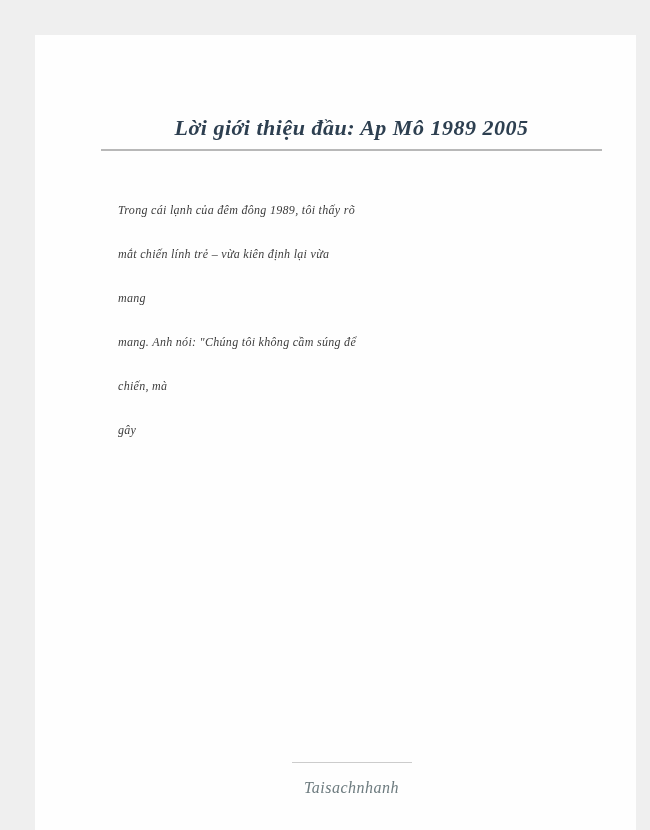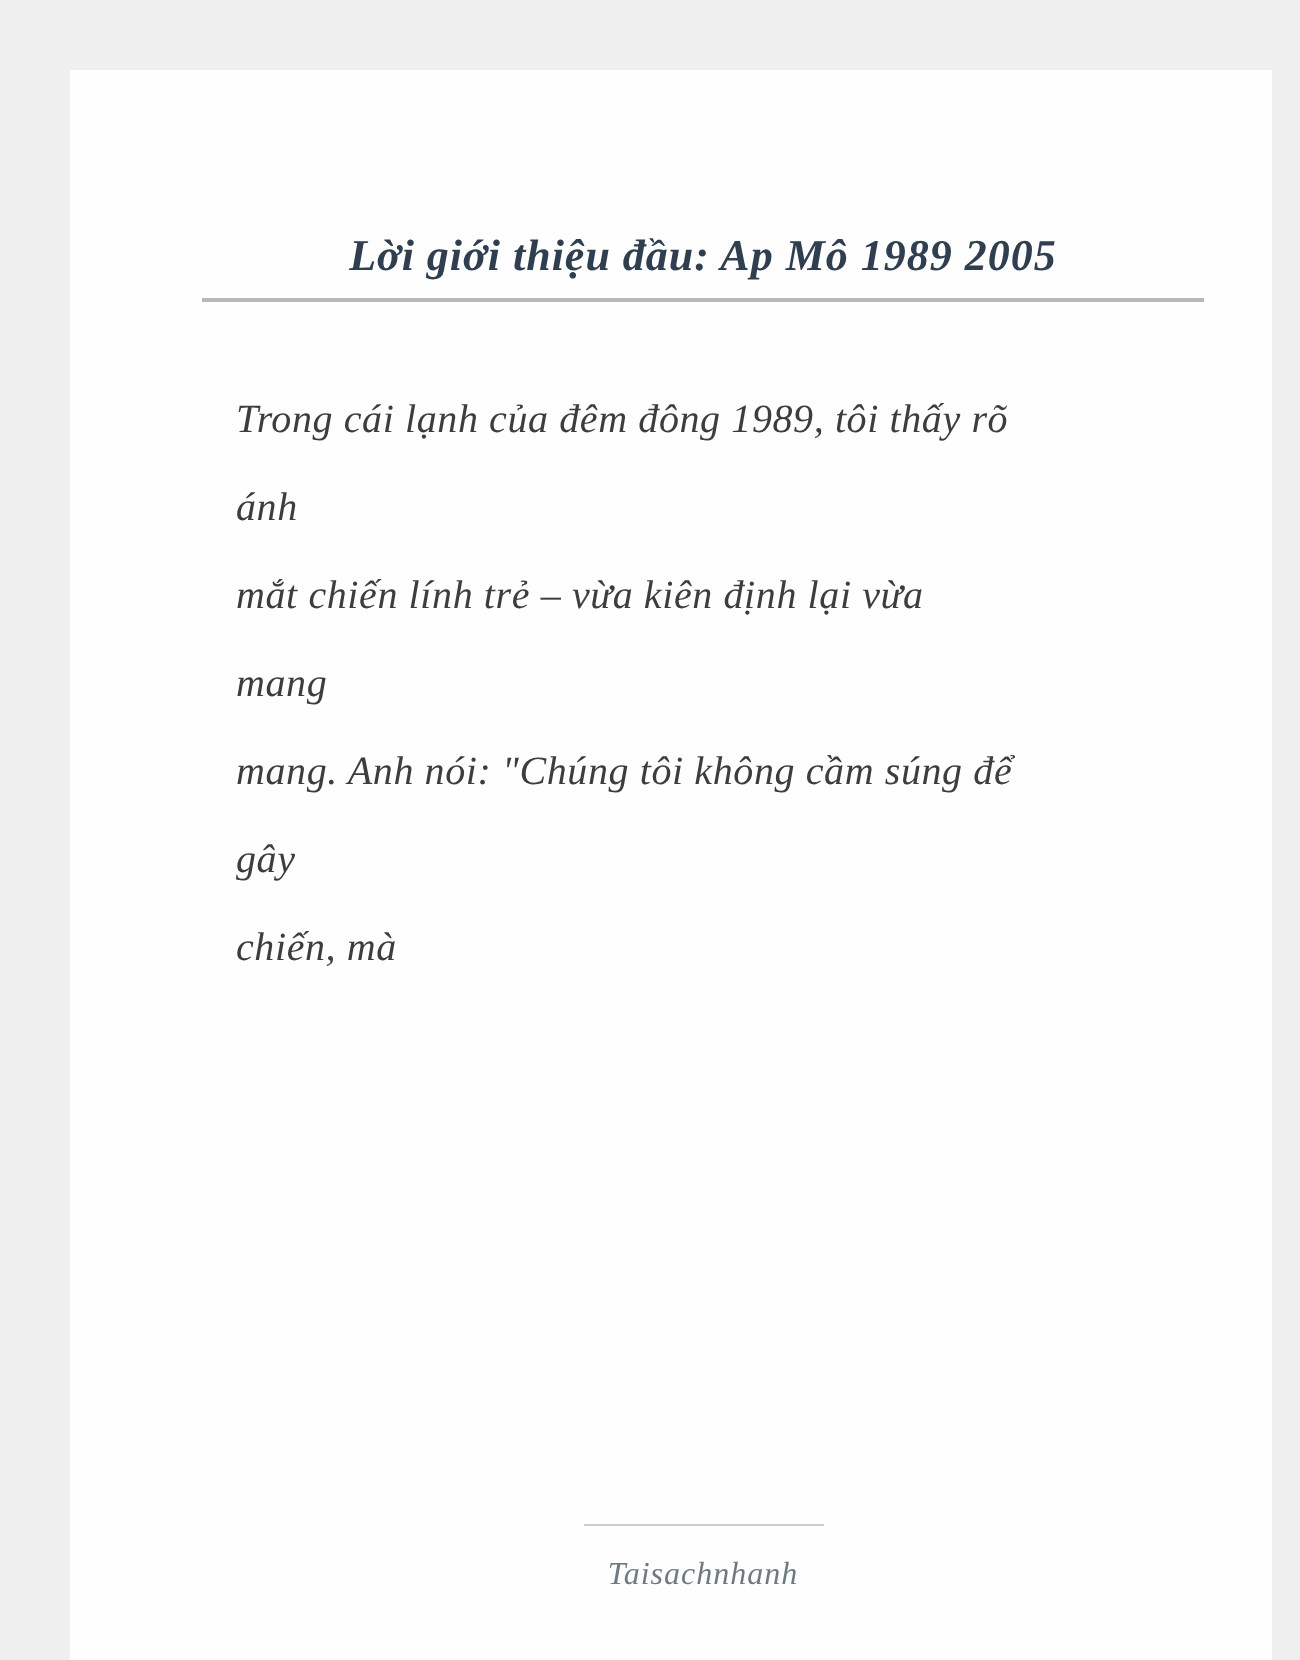--- a/index.html
+++ b/index.html
@@ -45,21 +45,21 @@
     left: 50px;
     width: 501px;
     border: none;
     border-top: 2px solid var(--divider);
   }
   .body-text {
     position: absolute;
     top: 129px;
     left: 51px;
     right: 40px;
-    font-size: 20px;
+    font-size: 12px;
     font-style: italic;
     line-height: 28px;
     letter-spacing: 0.3px;
     color: var(--body);
   }
   .body-line {
     white-space: nowrap;
   }
   .page-footer {
     position: absolute;
@@ -85,26 +85,25 @@
 <body>
 
 <div class="paper">
 
   <h1 class="page-title">Lời giới thiệu đầu: Ap Mô 1989 2005</h1>
 
   <hr class="title-divider">
 
   <div class="body-text">
     <p class="body-line">Trong cái lạnh của đêm đông 1989, tôi thấy rõ</p>
-    <p class="body-line">ánh</p>
     <p class="body-line">mắt chiến lính trẻ – vừa kiên định lại vừa</p>
     <p class="body-line">mang</p>
     <p class="body-line">mang. Anh nói: "Chúng tôi không cầm súng để</p>
+    <p class="body-line">chiến, mà</p>
     <p class="body-line">gây</p>
-    <p class="body-line">chiến, mà</p>
   </div>
 
   <div class="page-footer">
     <hr class="footer-divider">
     <div class="footer-text">Taisachnhanh</div>
   </div>
 
 </div>
 
 </body></html>

